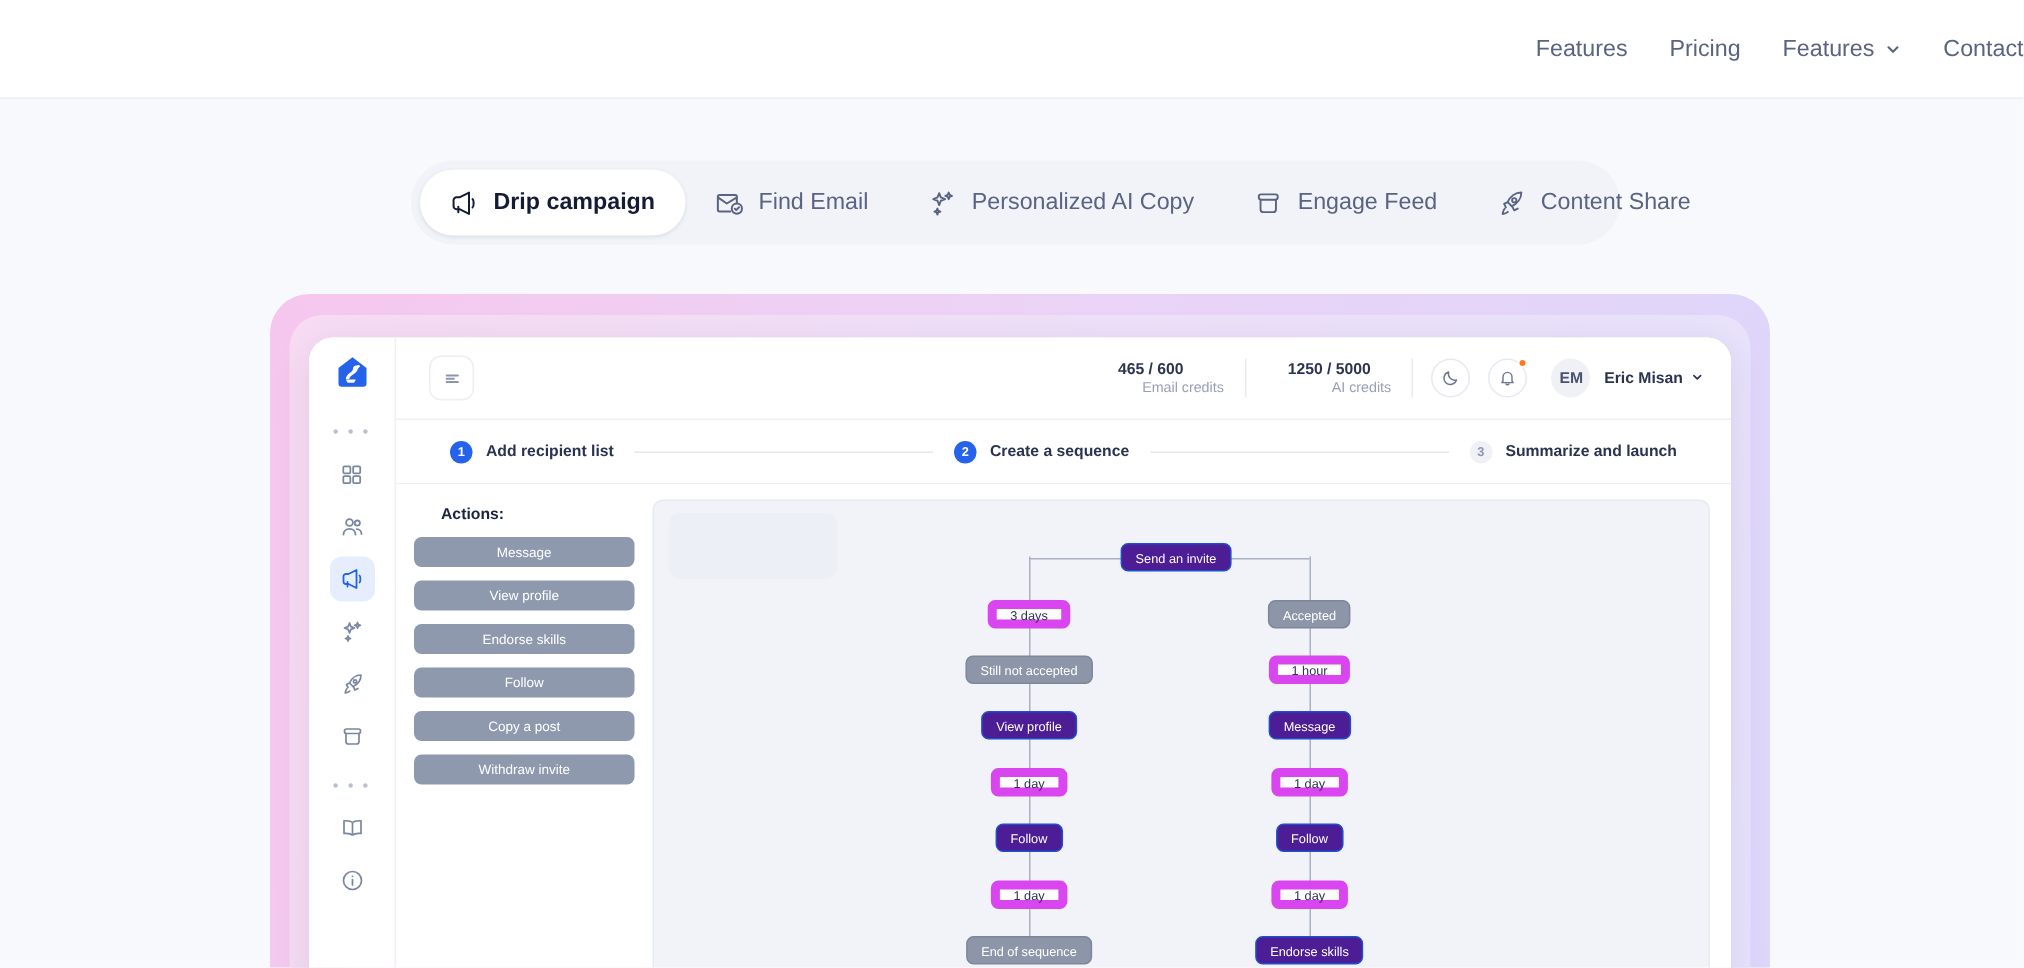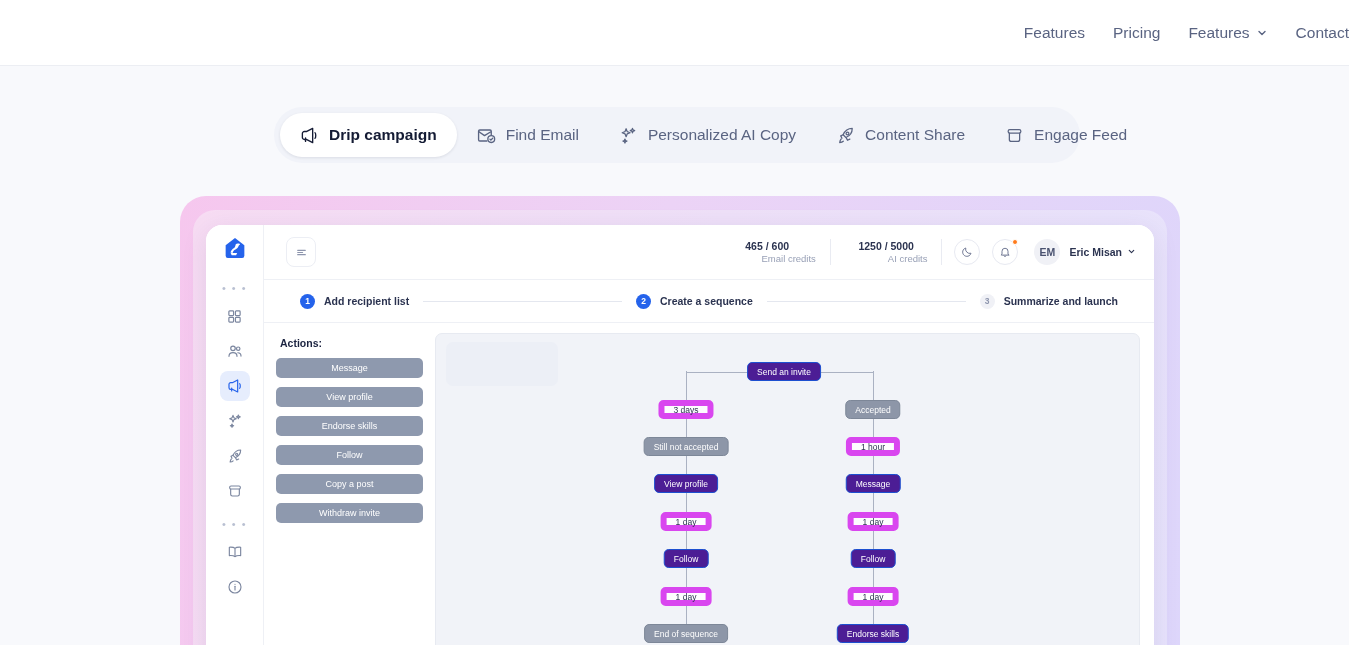--- a/index.html
+++ b/index.html
@@ -126,21 +126,21 @@
     font-size:8.5px; font-weight:700; display:flex; align-items:center; justify-content:center;
   }
   .sbadge.idle { background:#f0f1f6; color:#8d95ad; }
   .slabel { font-size:10.5px; font-weight:600; color:#2b3350; white-space:nowrap; }
   .sline { flex:1; height:1px; background:#e4e7ef; margin:0 14px; }
 
   
   .app-body { position:absolute; left:58px; top:98px; width:890px; height:393px;
               background:#fff; display:flex; padding:10px 14px 0 12px; gap:12px; }
   .actions-panel { width:147px; flex:none; }
-  .actions-title { font-size:10.5px; font-weight:700; color:#1b2340; margin:4px 0 9px 4px; }
+  .actions-title { font-size:10.5px; font-weight:700; color:#1b2340; margin:4px 0 9px 18px; }
   .action-btn {
     height:20px; background:#8e99ae; color:#fff; border-radius:5px;
     font-size:9px; display:flex; align-items:center; justify-content:center;
     margin-bottom:9px; cursor:pointer; border:none; width:100%;
   }
   .canvas {
     flex:1; background:#f1f3f8; border:1px solid #e7eaf1; border-radius:7px;
     position:relative; overflow:hidden;
   }
   .ghost-box {
@@ -211,34 +211,34 @@
     <div class="tab">
       <svg width="19" height="19" viewBox="0 0 24 24" fill="none" stroke="#5a6482" stroke-width="1.6" stroke-linecap="round" stroke-linejoin="round">
         <path d="M9 3.5l1.4 3.6L14 8.5l-3.6 1.4L9 13.5 7.6 9.9 4 8.5l3.6-1.4z"></path>
         <path d="M17 3l.8 2 2 .8-2 .8-.8 2-.8-2-2-.8 2-.8z"></path>
         <path d="M7.5 16.5l.7 1.8 1.8.7-1.8.7-.7 1.8-.7-1.8-1.8-.7 1.8-.7z"></path>
       </svg>
       <span>Personalized AI Copy</span>
     </div>
     <div class="tab">
       <svg width="19" height="19" viewBox="0 0 24 24" fill="none" stroke="#5a6482" stroke-width="1.6" stroke-linecap="round" stroke-linejoin="round">
+        <rect x="4" y="4.5" width="16" height="4.5" rx="2"></rect>
+        <path d="M5.5 9v8a2.5 2.5 0 0 0 2.5 2.5h8a2.5 2.5 0 0 0 2.5-2.5V9"></path>
+      </svg>
+      <span>Engage Feed</span>
+    </div>
+    <div class="tab">
+      <svg width="19" height="19" viewBox="0 0 24 24" fill="none" stroke="#5a6482" stroke-width="1.6" stroke-linecap="round" stroke-linejoin="round">
         <path d="M12.5 14.5c4.5-2 8-6.3 8-11.5-5.2 0-9.5 3.5-11.5 8z"></path>
         <path d="M9 11l-3 1.5 1.5 3"></path>
         <path d="M13 15l1.5 3 3-1.5"></path>
         <circle cx="14.5" cy="9.5" r="1.8"></circle>
         <path d="M6.5 16.5c-1.5 1.5-1.8 4.5-1.8 4.5s3-.3 4.5-1.8"></path>
       </svg>
       <span>Content Share</span>
-    </div>
-    <div class="tab">
-      <svg width="19" height="19" viewBox="0 0 24 24" fill="none" stroke="#5a6482" stroke-width="1.6" stroke-linecap="round" stroke-linejoin="round">
-        <rect x="4" y="4.5" width="16" height="4.5" rx="2"></rect>
-        <path d="M5.5 9v8a2.5 2.5 0 0 0 2.5 2.5h8a2.5 2.5 0 0 0 2.5-2.5V9"></path>
-      </svg>
-      <span>Engage Feed</span>
     </div>
   </div>
 
   <div class="frame-outer"></div>
   <div class="frame-inner"></div>
 
   <div class="app">
 
     <div class="app-side">
       <svg class="side-logo" viewBox="0 0 40 40">

